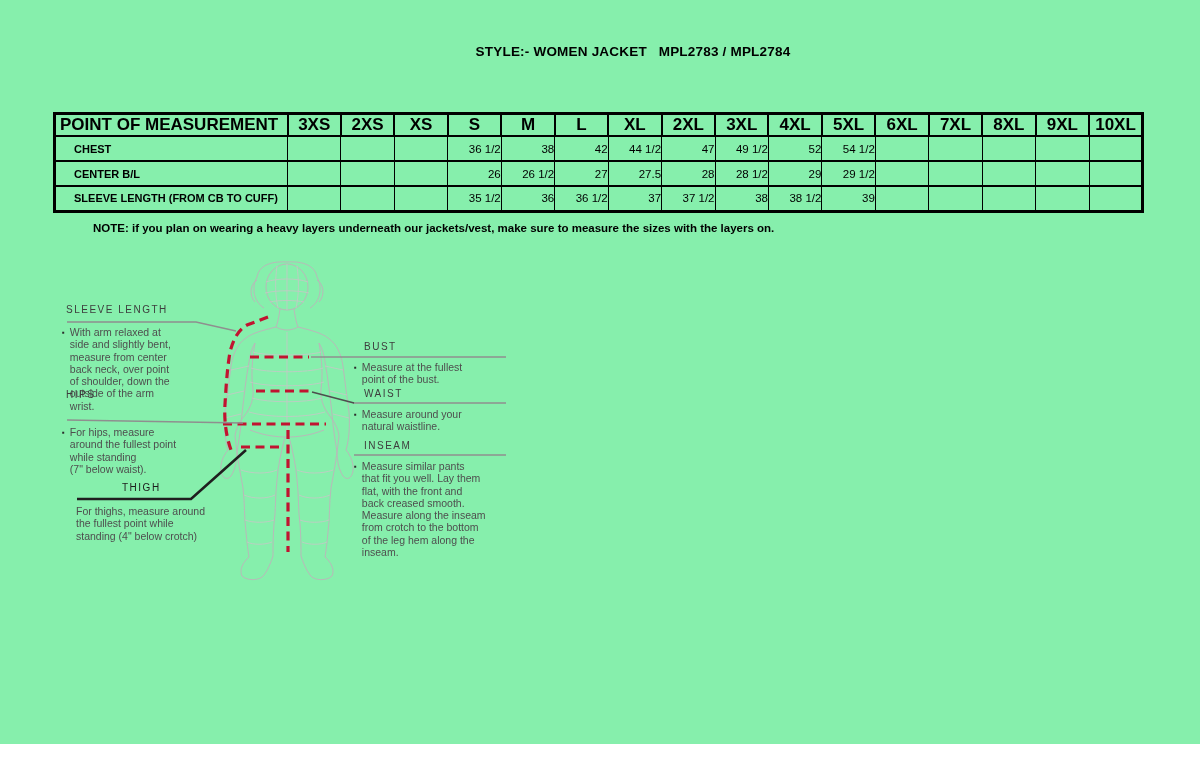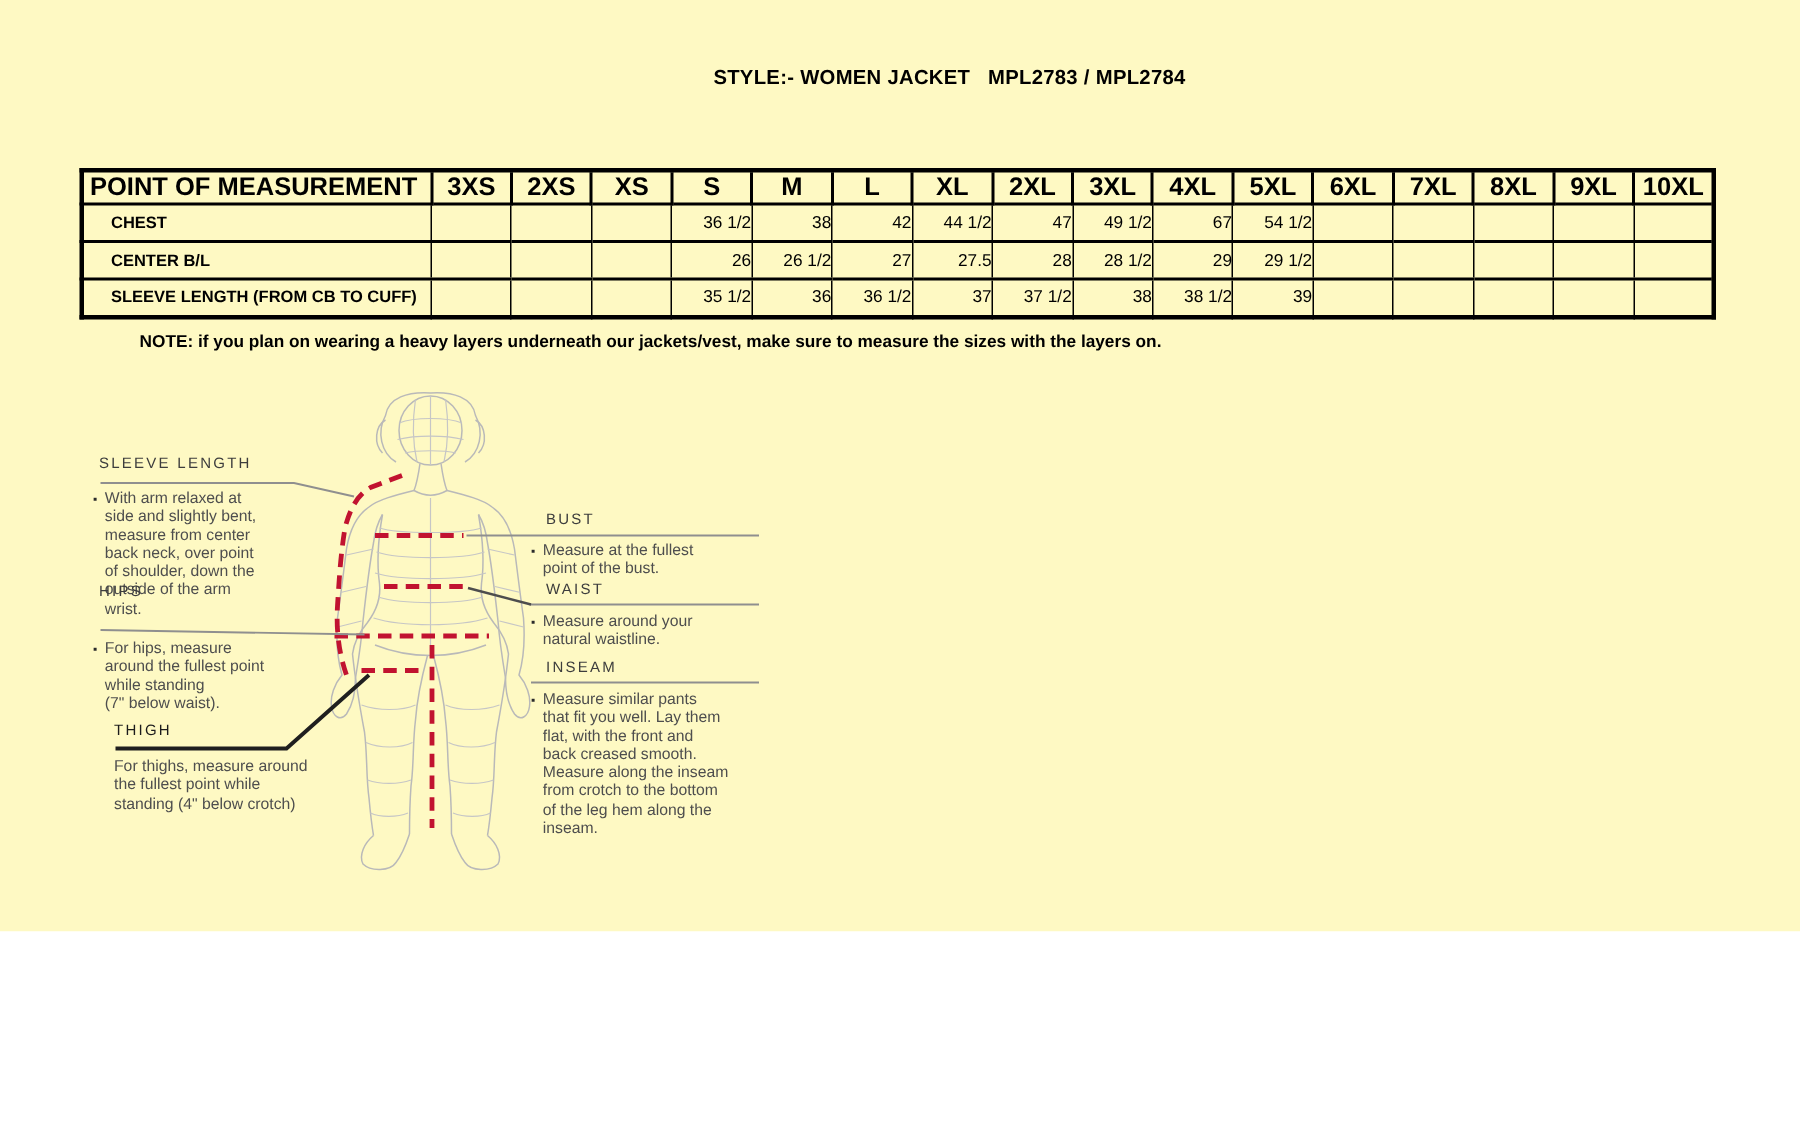--- a/index.html
+++ b/index.html
@@ -1,17 +1,17 @@
 <!DOCTYPE html>
 <html><head>
 <meta charset="utf-8">
 <style>
   html,body{margin:0;padding:0;background:#fff;}
   .page{
-    position:relative;width:1200px;height:621px;background:#fef9c3;
+    position:relative;width:1200px;height:744px;background:#86efac;
     font-family:"Liberation Sans",sans-serif;overflow:hidden;color:#000;
   }
   .doc-title{
     position:absolute;left:0;right:0;top:44px;text-align:center;
     font-size:13.5px;font-weight:bold;white-space:pre;transform:translateX(33px);
     letter-spacing:.2px;
   }
   table.size-table{
     position:absolute;left:53px;top:112px;width:1091px;
     border-collapse:collapse;table-layout:fixed;border:3px solid #000;
@@ -35,21 +35,21 @@
   }
   .note-line{
     position:absolute;left:65px;top:222px;font-size:11.5px;font-weight:bold;padding-left:28px;
   }
   .diagram-svg{position:absolute;left:0;top:0;pointer-events:none;}
   .guide-heading{
     position:absolute;font-size:10px;letter-spacing:1.5px;color:#3d3d3d;
     white-space:pre;
     text-align:center;
   }
-  .guide-heading.dark{color:#1c1c1c;}
+  .guide-heading.dark{color:#1c1c1c;margin-left:46px;}
   .guide-desc{
     position:absolute;display:flex;align-items:flex-start;
     font-size:10.5px;line-height:12.3px;color:#4e4e4e;white-space:pre-line;
   }
   .guide-desc .bullet{
     font-size:8px;line-height:10px;margin:2px 5px 0 0;color:#2b2b2b;flex:none;
   }
 </style>
 </head>
 <body>
@@ -88,21 +88,21 @@
           <th>CHEST</th>
           <td></td>
           <td></td>
           <td></td>
           <td>36 1/2</td>
           <td>38</td>
           <td>42</td>
           <td>44 1/2</td>
           <td>47</td>
           <td>49 1/2</td>
-          <td>67</td>
+          <td>52</td>
           <td>54 1/2</td>
           <td></td>
           <td></td>
           <td></td>
           <td></td>
           <td></td>
         </tr>
         <tr>
           <th>CENTER B/L</th>
           <td></td>

